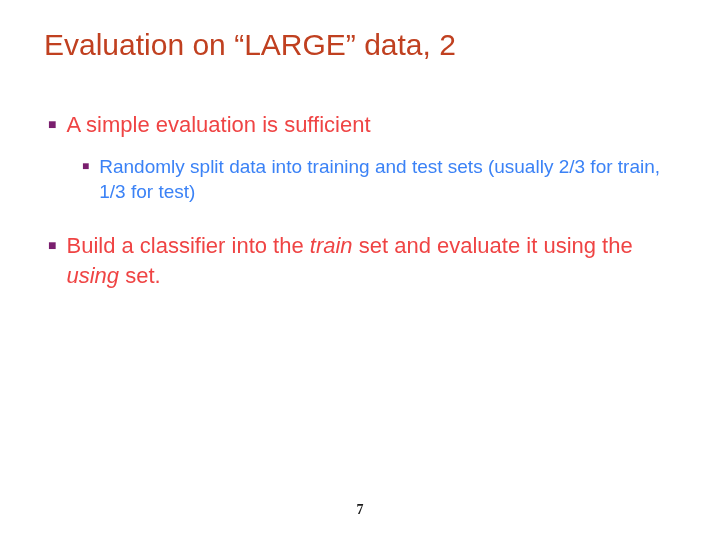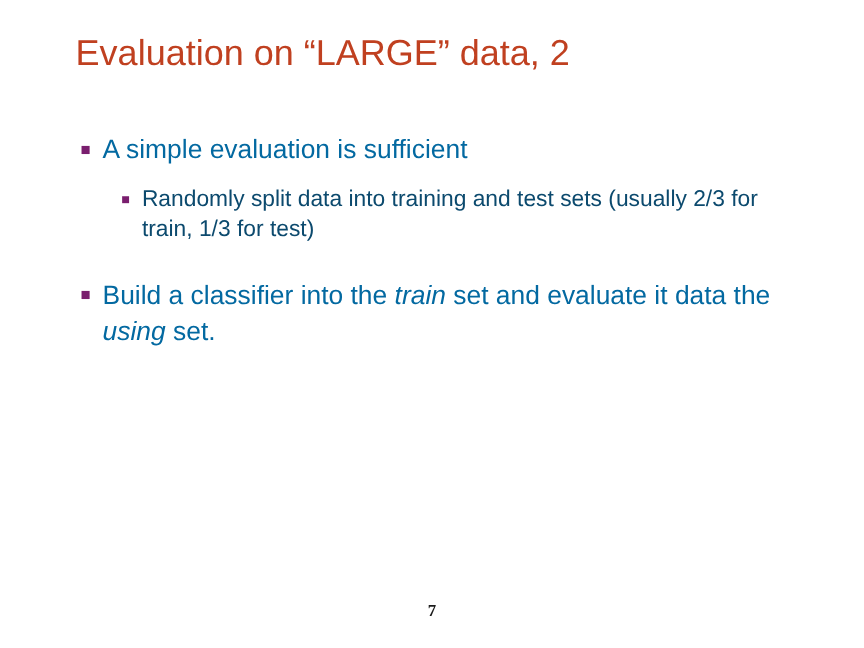--- a/index.html
+++ b/index.html
@@ -9,21 +9,21 @@
     }
     body {
       width: 720px;
       height: 540px;
       background: #ffffff;
       font-family: Verdana, Geneva, sans-serif;
       position: relative;
       overflow: hidden;
     }
     .slide {
-      padding: 28px 63px;
+      padding: 28px 44px;
     }
     .title {
       font-size: 30px;
       color: #c04020;
       font-weight: normal;
       margin-bottom: 48px;
       font-family: Tahoma, Verdana, sans-serif;
     }
     .bullet-l1 {
       display: flex;
@@ -32,40 +32,40 @@
       padding-left: 4px;
     }
     .bullet-l1 .marker {
       color: #7a1e6e;
       font-size: 14px;
       margin-right: 10px;
       margin-top: 6px;
       flex-shrink: 0;
     }
     .bullet-l1 .text {
-      color: #0369a1;
+      color: #ef4444;
       font-size: 22px;
       line-height: 1.35;
       font-family: Tahoma, Verdana, sans-serif;
     }
     .bullet-l2 {
       display: flex;
       align-items: flex-start;
       margin-bottom: 26px;
       padding-left: 38px;
     }
     .bullet-l2 .marker {
       color: #7a1e6e;
       font-size: 12px;
       margin-right: 10px;
       margin-top: 5px;
       flex-shrink: 0;
     }
     .bullet-l2 .text {
-      color: #0c4a6e;
+      color: #3b82f6;
       font-size: 19px;
       line-height: 1.35;
       font-family: Tahoma, Verdana, sans-serif;
     }
     .italic {
       font-style: italic;
     }
     .page-number {
       position: absolute;
       bottom: 22px;
@@ -89,18 +89,18 @@
   </div>
 
   <div class="bullet-l2">
     <span class="marker">■</span>
     <span class="text">Randomly split data into training and test sets (usually 2/3 for train, 1/3 for test)</span>
   </div>
 
   <div class="bullet-l1">
     <span class="marker">■</span>
     <span class="text">
-      <span>Build a classifier into the </span><span class="italic">train</span><span> set and evaluate it data the </span><span class="italic">using</span><span> set.</span>
+      <span>Build a classifier into the </span><span class="italic">train</span><span> set and evaluate it using the </span><span class="italic">using</span><span> set.</span>
     </span>
   </div>
 </div>
 
 <div class="page-number">7</div>
 
 </body></html>

